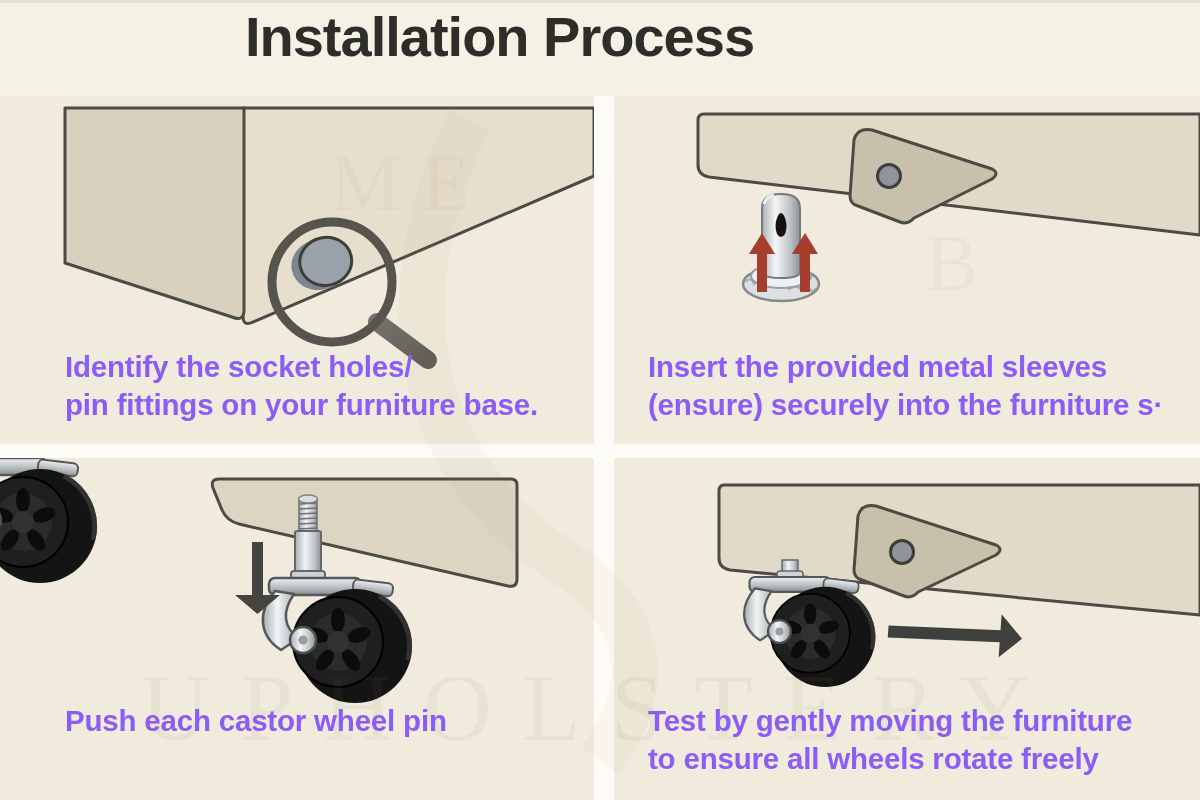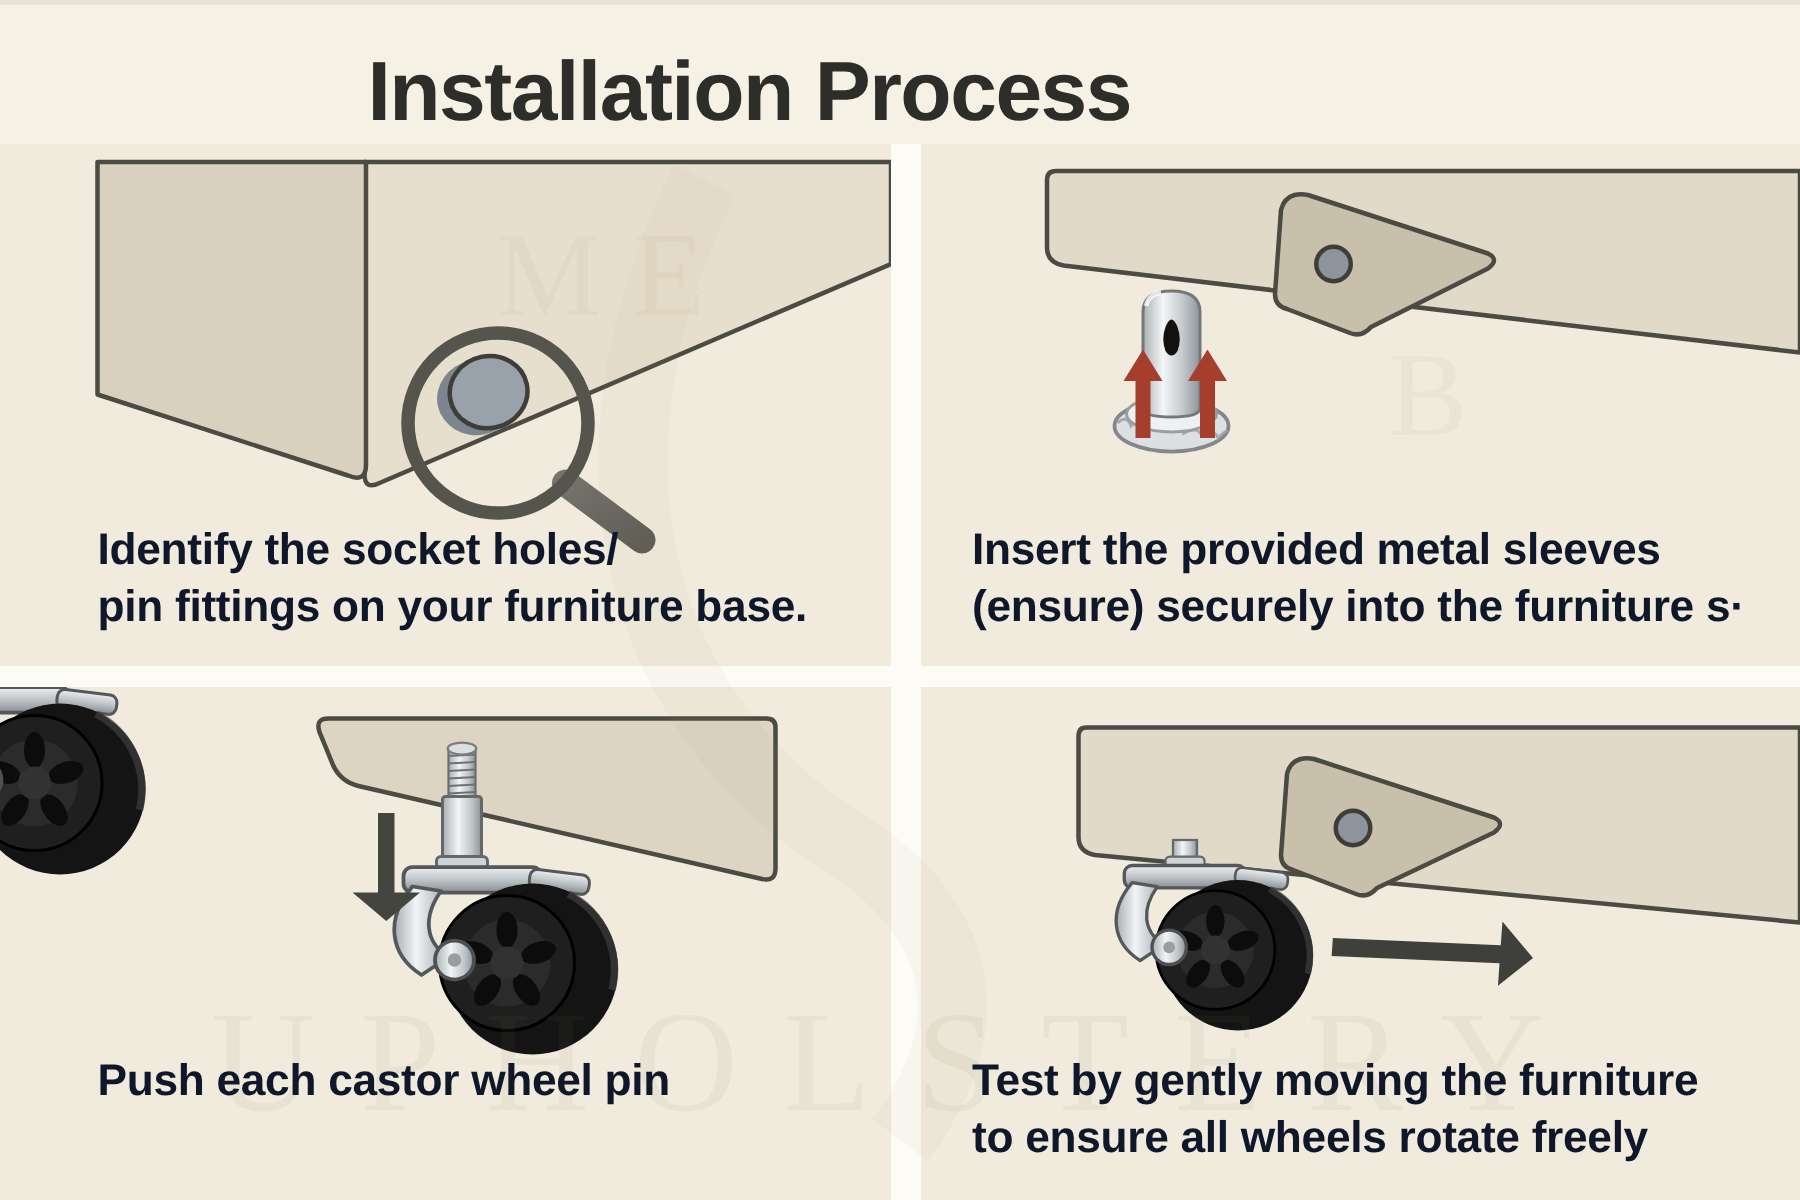--- a/index.html
+++ b/index.html
@@ -3,34 +3,34 @@
 <meta charset="utf-8">
 <style>
   html,body{margin:0;padding:0;}
   body{
     width:1200px;height:800px;position:relative;overflow:hidden;
     background:#f6f1e5;
     font-family:"Liberation Sans",sans-serif;
   }
   body::before{content:"";position:absolute;left:0;top:0;width:1200px;height:3px;background:#e7e2d4;}
   .title{
-    position:absolute;left:0;top:28px;width:999px;text-align:center;
+    position:absolute;left:0;top:4px;width:999px;text-align:center;
     font-size:56px;font-weight:700;letter-spacing:-1px;color:#2d2d2a;z-index:4;
   }
   .panel{position:absolute;background:#f0ebdd;z-index:1;}
   .panel svg{position:absolute;left:0;top:0;}
   #panel-tl{left:0;  top:96px; width:594px;height:348px;}
   #panel-tr{left:614px;top:96px; width:586px;height:348px;}
   #panel-bl{left:0;  top:458px;width:594px;height:342px;}
   #panel-br{left:614px;top:458px;width:586px;height:342px;}
   .gutter{position:absolute;background:#fcfbf6;z-index:2;}
   #gutter-v{left:594px;top:96px;width:20px;height:704px;}
   #gutter-h{left:0;top:444px;width:1200px;height:14px;}
   .caption{
-    position:absolute;z-index:5;color:#0f172a;
+    position:absolute;z-index:5;color:#8b5cf6;
     font-size:29.5px;font-weight:700;line-height:38px;letter-spacing:-0.2px;
   }
   #caption-1{left:65px; top:348px;}
   #caption-2{left:648px;top:348px;}
   #caption-3{left:65px; top:702px;}
   #caption-4{left:648px;top:702px;}
   .caption span{display:block;}
   .watermark{
     position:absolute;z-index:3;pointer-events:none;
     font-family:"Liberation Serif",serif;

